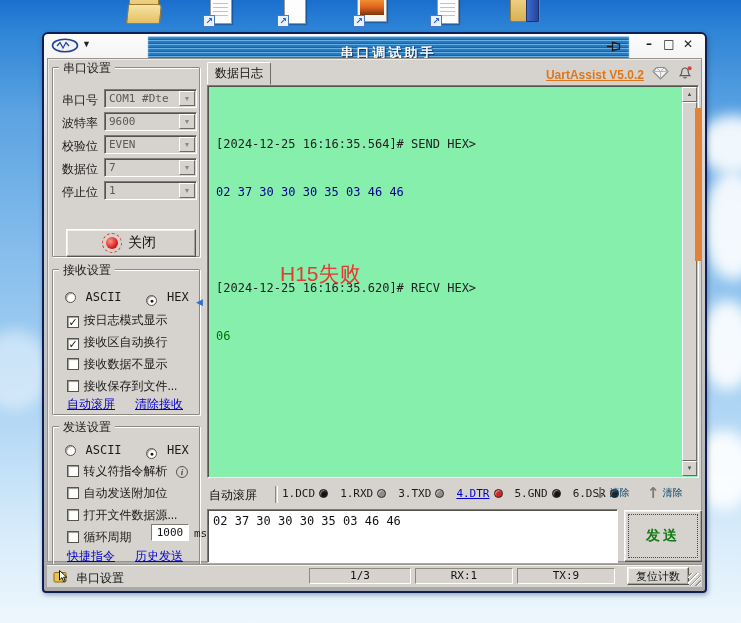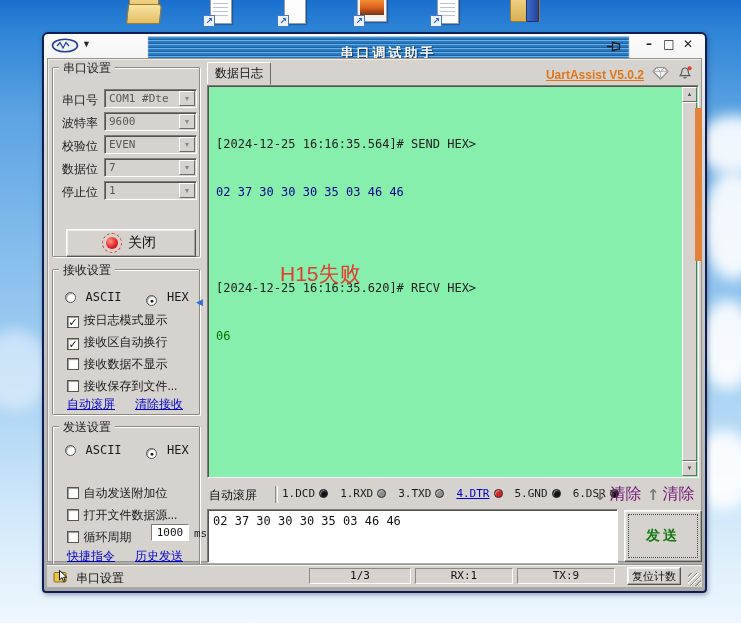--- a/index.html
+++ b/index.html
@@ -124,39 +124,39 @@
   .tx-sep { position:absolute; left:227px; top:427px; width:3px; height:17px;
     border-left:1px solid #8d8a84; border-right:1px solid #fff; }
   .indicators { position:absolute; left:234px; top:428px; display:flex; gap:12px; align-items:center; }
   .ind { display:flex; align-items:center; gap:4px; }
   .ind-label { font:11px "DejaVu Sans Mono",monospace; color:#1a1a1a; }
   .ind-label.link { color:#0000cc; text-decoration:underline; cursor:pointer; }
   .ind-dot { width:9px; height:9px; border-radius:50%; border:1px solid #2a2a2a;
     box-shadow:inset 1px 1px 1px rgba(255,255,255,.5); }
   .clear-grp { position:absolute; top:425px; display:flex; align-items:center; gap:3px; cursor:pointer; }
   .clear-arrow { font:bold 15px "DejaVu Sans",sans-serif; color:#7a7a7a; }
-  .clear-label { font-size:16px; color:#701a75; }
+  .clear-label { font-size:10px; color:#0c4a6e; }
 
   .sendbox { position:absolute; left:159px; top:450px; width:411px; height:54px; background:#fff;
     border:1px solid; border-color:#7d7a74 #fff #fff #7d7a74; box-shadow:inset 1px 1px 0 #55534e;
     font:12px "DejaVu Sans Mono",monospace; color:#111; padding:4px 5px; resize:none; outline:none; }
   .sendbtn { position:absolute; left:576px; top:451px; width:78px; height:52px; }
   .sendbtn-inner { position:absolute; inset:3px; border:1px dotted #444; display:flex;
     align-items:center; justify-content:center; font:bold 14px "Liberation Sans",sans-serif;
     color:#157a15; letter-spacing:3px; }
 
   
   .statusbar { position:absolute; left:3px; right:3px; bottom:4px; height:23px; background:#d6d3ce;
     border-top:1px solid #97948e; box-shadow:inset 0 1px 0 #f4f2ed; }
   .sb-left { position:absolute; left:6px; top:4px; display:flex; align-items:center; gap:6px; }
   .sb-label { font-size:12px; color:#111; }
   .sb-cell { position:absolute; top:3px; height:16px; background:#d6d3ce;
     border:1px solid; border-color:#8d8a84 #fff #fff #8d8a84; text-align:center;
     font:11px "DejaVu Sans Mono",monospace; color:#111; line-height:14px; }
-  .sb-reset { position:absolute; left:580px; top:2px; width:54px; height:18px; text-align:center;
+  .sb-reset { position:absolute; left:580px; top:2px; width:62px; height:18px; text-align:center;
     font-size:11px; color:#111; line-height:16px; }
   .gripper { position:absolute; right:1px; bottom:1px; width:13px; height:13px;
     background:repeating-linear-gradient(135deg,transparent 0 2px,#9a978f 2px 3px,#fff 3px 4px); }
 </style>
 </head>
 <body>
 
 <div id="screen">
 
   <div class="cloud" style="left:698px;top:115px;width:70px;height:60px;"></div>
@@ -296,20 +296,25 @@
 
       <div class="gb" style="left:4px;top:367px;width:148px;height:141px;">
         <span class="legend">发送设置</span>
         <div class="cbrow" style="left:12px;top:13px;">
           <span class="radio"><span class="rdot"></span></span>
           <span class="rlabel">ASCII</span>
           <span style="display:inline-block;width:16px;"></span>
           <span class="radio"><span class="rdot">●</span></span>
           <span class="rlabel">HEX</span>
         </div>
+        <div class="cbrow" style="left:14px;top:34px;">
+          <span class="cb"><span class="mark"></span></span>
+          <span class="cb-label">转义符指令解析</span>
+          <span class="info-circle">i</span>
+        </div>
         <div class="cbrow" style="left:14px;top:56px;">
           <span class="cb"><span class="mark"></span></span>
           <span class="cb-label">自动发送附加位</span>
         </div>
         <div class="cbrow" style="left:14px;top:78px;">
           <span class="cb"><span class="mark"></span></span>
           <span class="cb-label">打开文件数据源...</span>
         </div>
         <div class="cbrow" style="left:14px;top:100px;">
           <span class="cb"><span class="mark"></span></span>

